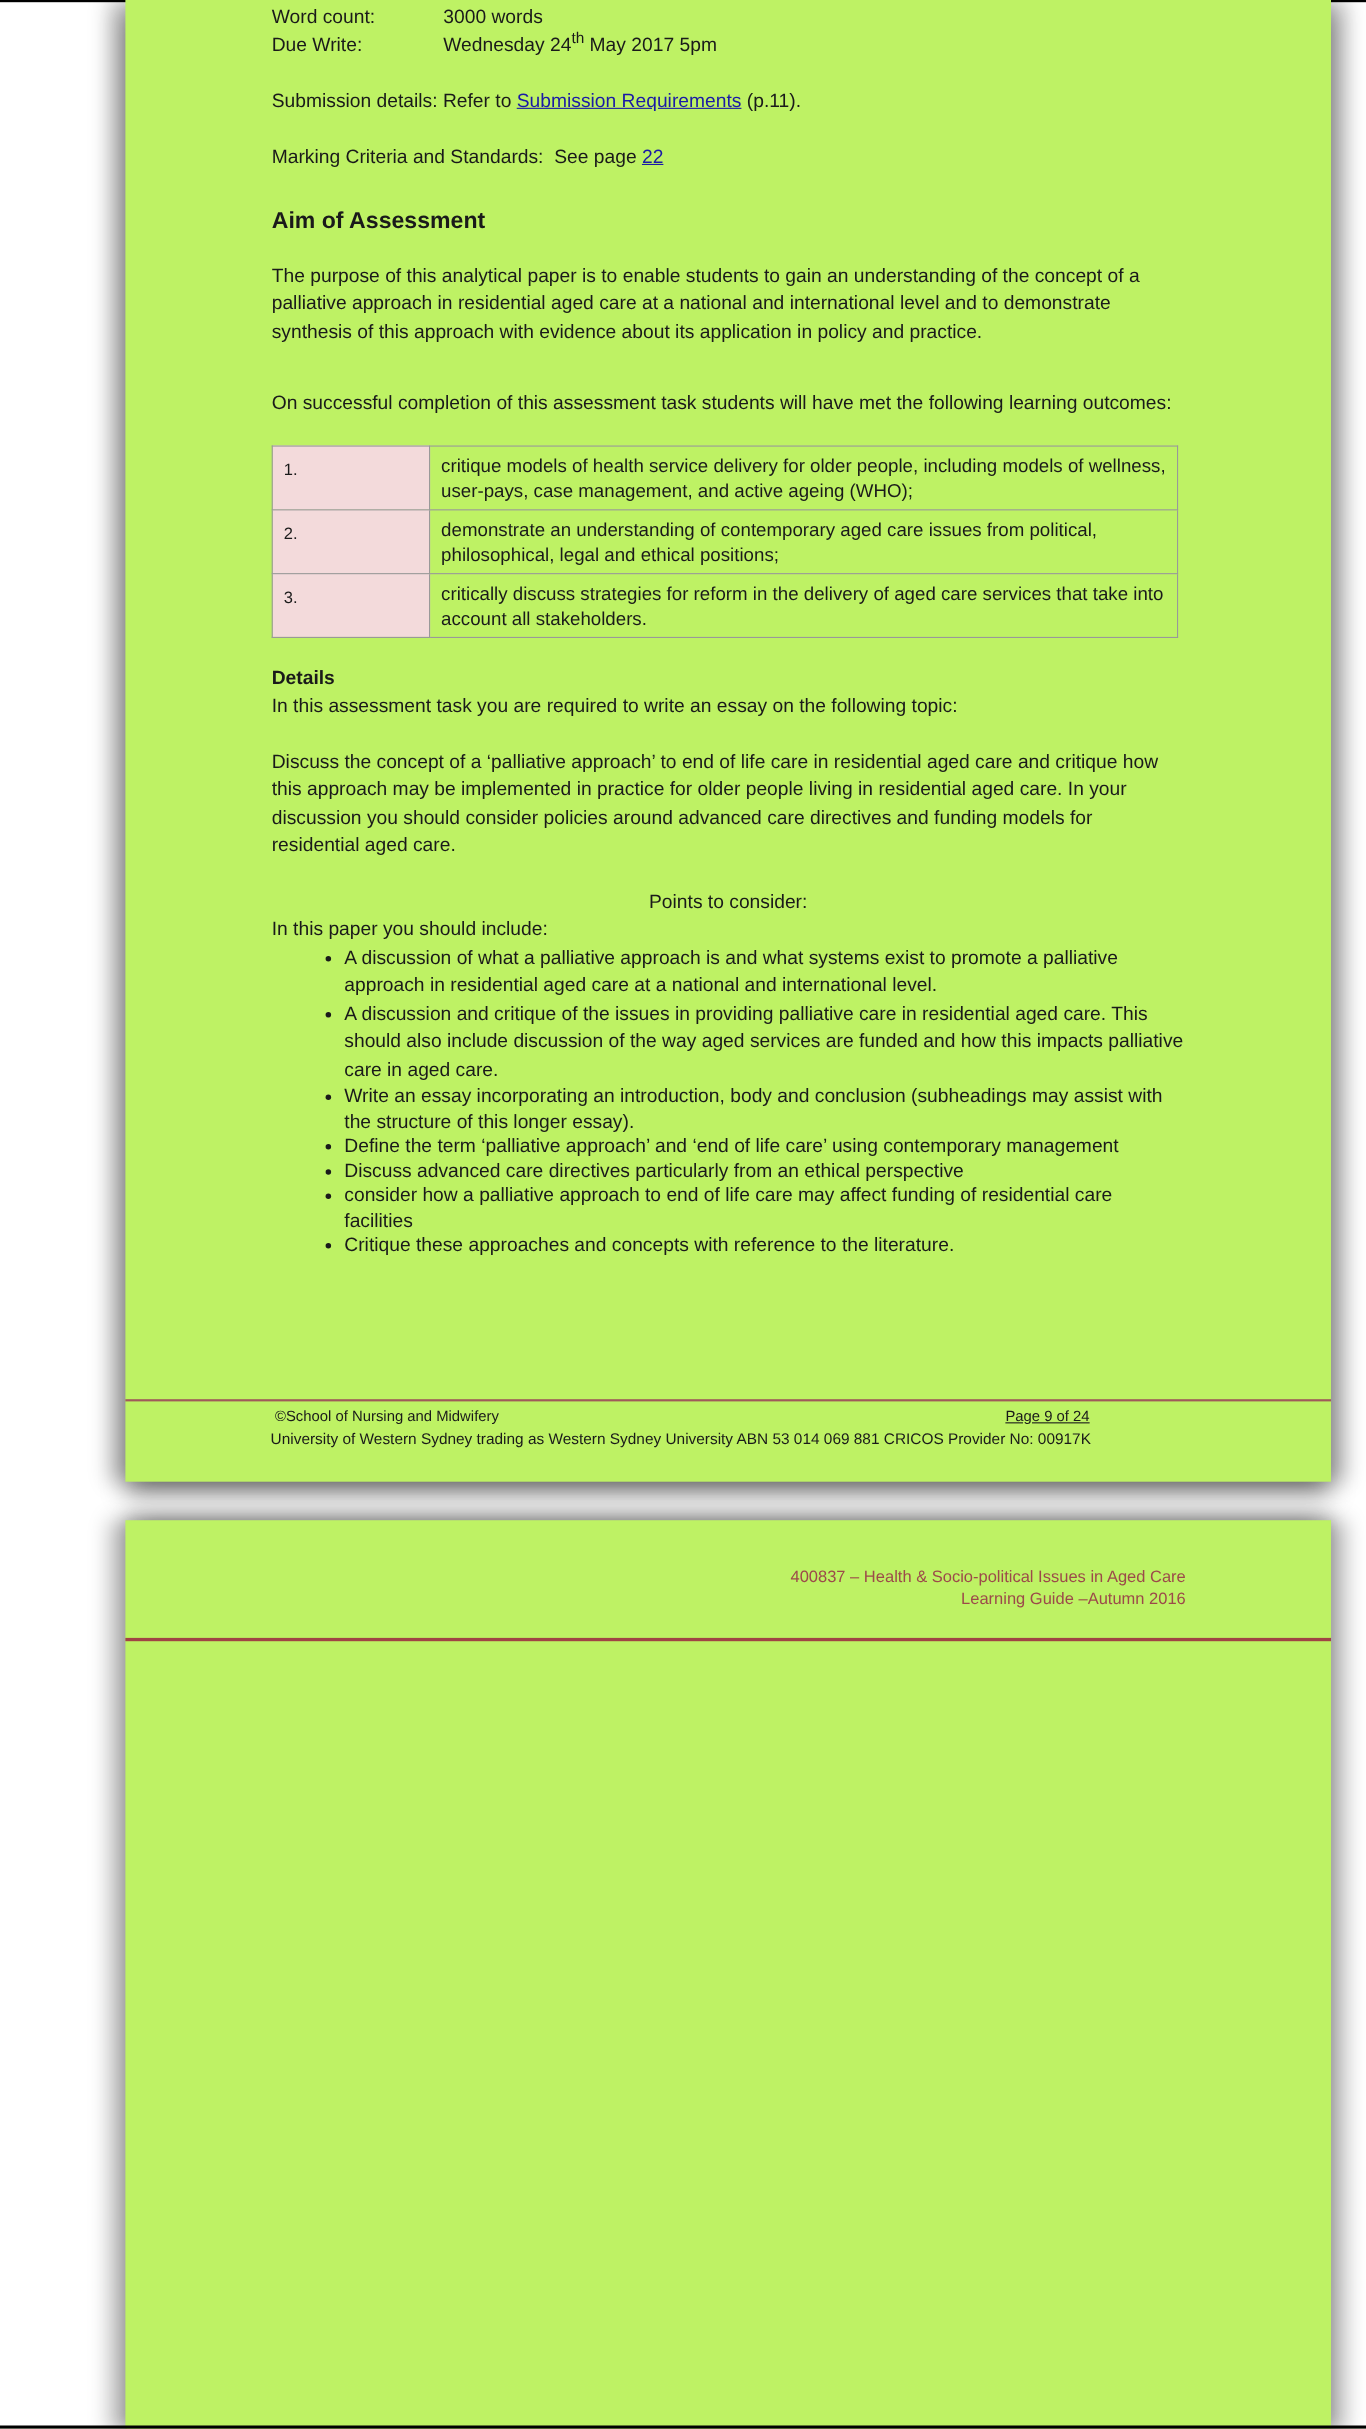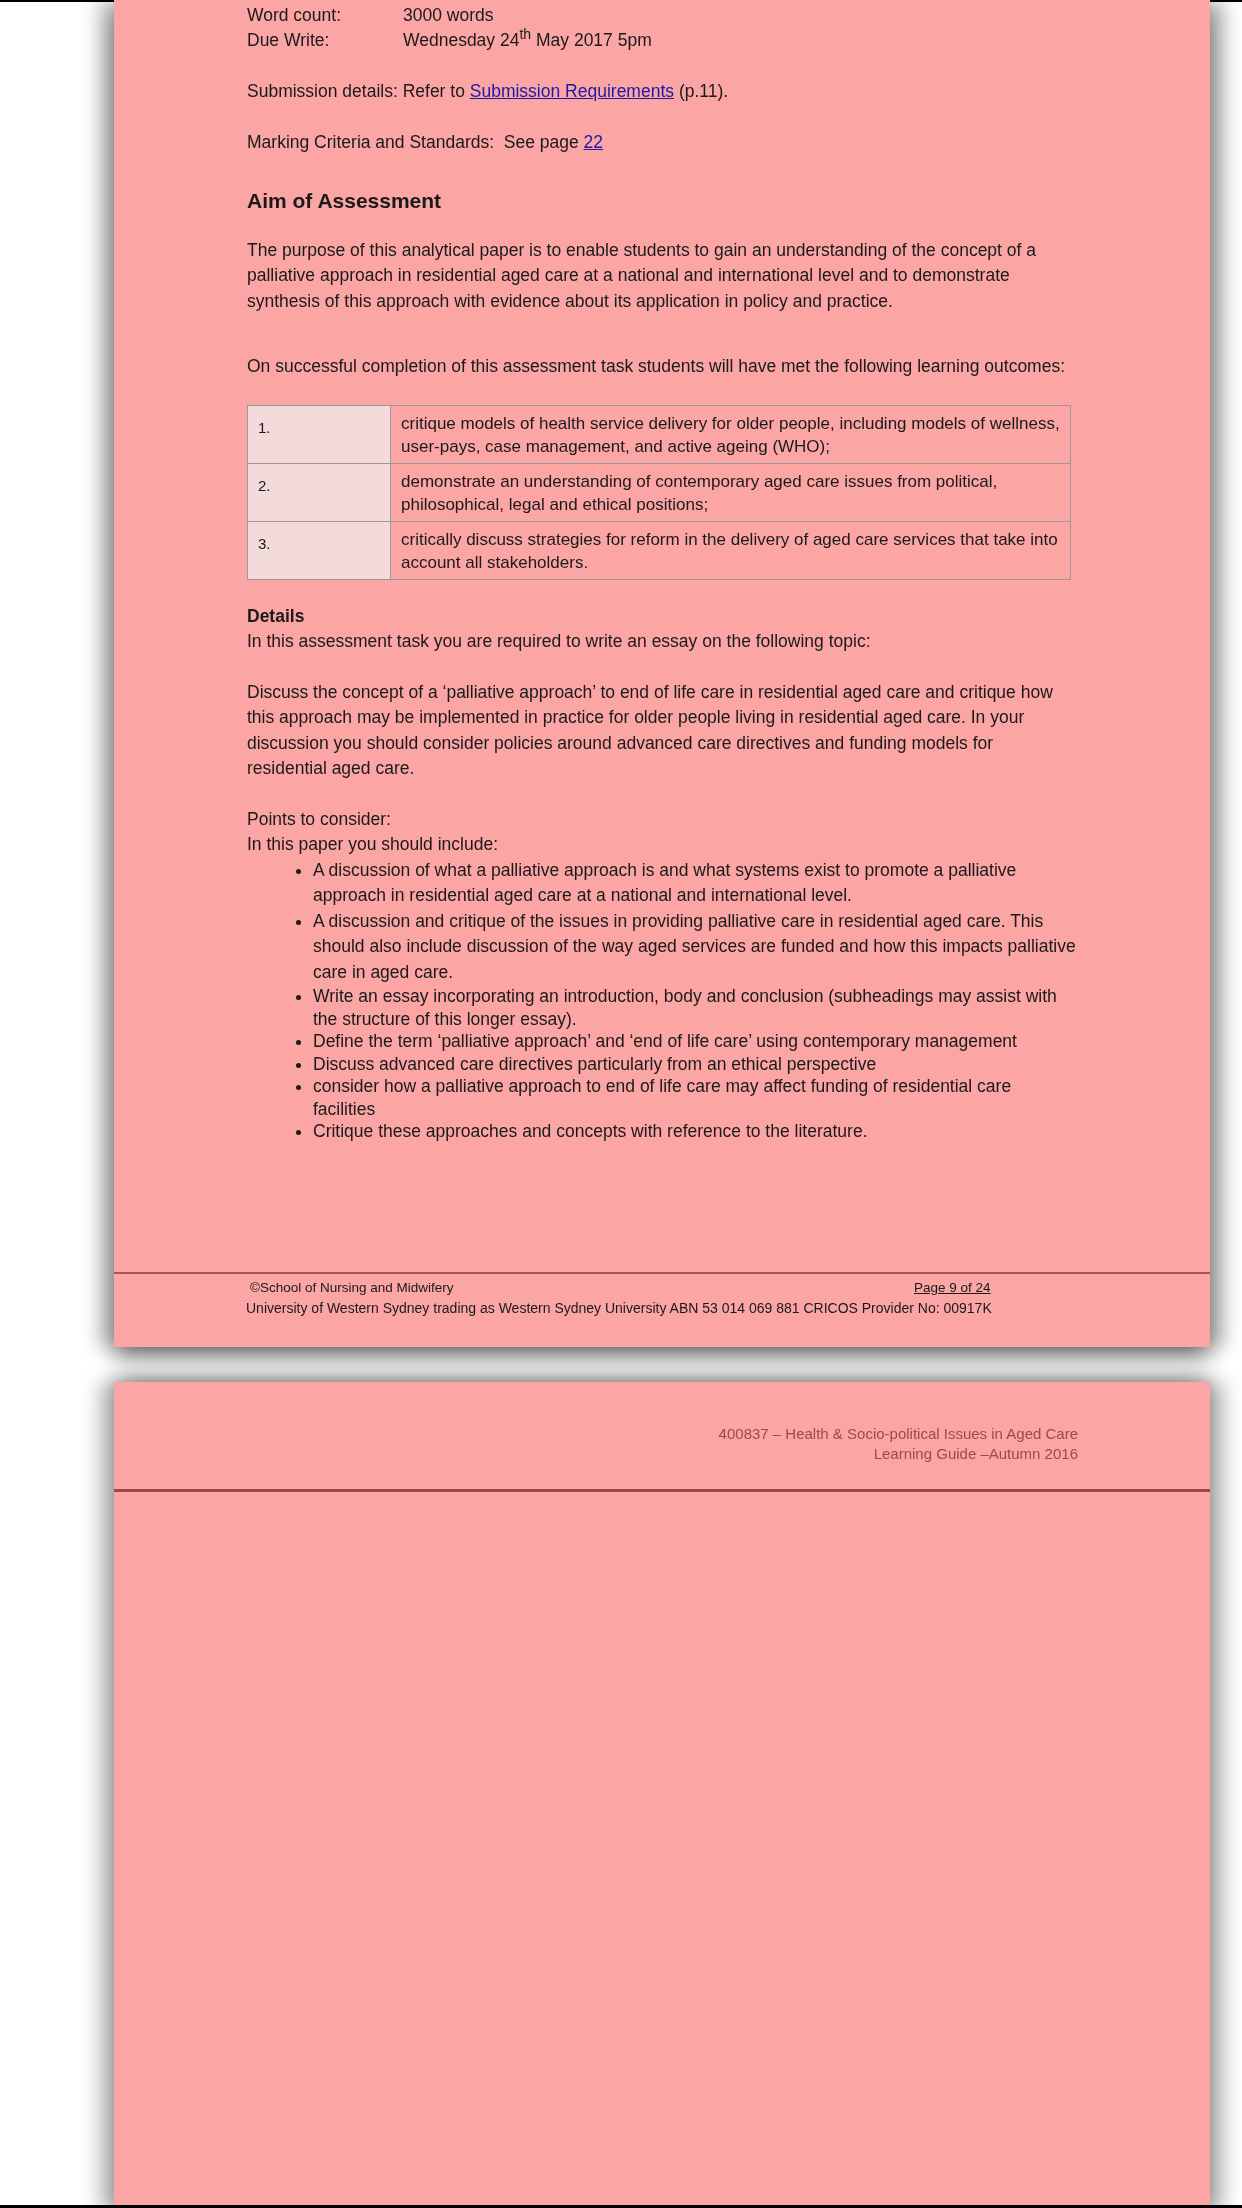--- a/index.html
+++ b/index.html
@@ -5,21 +5,21 @@
   html, body { margin: 0; padding: 0; }
   body {
     width: 1242px; height: 2208px; position: relative; overflow: hidden;
     background: #ffffff;
     font-family: "Liberation Sans", sans-serif;
     color: #1a1a1a;
   }
   .top-border { position: absolute; left: 0; top: 0; width: 1242px; height: 2px; background: #000; }
   .bottom-border { position: absolute; left: 0; bottom: 0; width: 1242px; height: 3px; background: #000; }
   .page {
-    position: absolute; left: 114px; width: 1096px; background: #fca5a5;
+    position: absolute; left: 114px; width: 1096px; background: #bef264;
     box-shadow: -14px 0 18px rgba(0,0,0,0.28), 14px 0 18px rgba(0,0,0,0.28), 0 14px 20px rgba(0,0,0,0.35);
   }
   .page1 { top: 0; height: 1347px; }
   .page2 { top: 1382px; height: 830px; box-shadow: -14px 0 18px rgba(0,0,0,0.28), 14px 0 18px rgba(0,0,0,0.28), 0 -6px 14px rgba(0,0,0,0.2); }
   .content { position: absolute; left: 133px; width: 830px; font-size: 17.5px; line-height: 25.5px; }
   .field-row { display: flex; height: 25px; }
   .field-label { width: 156px; }
   sup { font-size: 14px; line-height: 0; vertical-align: super; }
   a.link { color: #1a1aa6; text-decoration: underline; }
   h2 { font-size: 21px; font-weight: bold; margin: 0; }
@@ -76,21 +76,21 @@
         <td>critically discuss strategies for reform in the delivery of aged care services that take into account all stakeholders.</td>
       </tr>
     </tbody>
       </table>
 
     <p style="margin-top:24px; font-weight:bold;">Details</p>
     <p>In this assessment task you are required to write an essay on the following topic:</p>
 
     <p style="margin-top:25px;">Discuss the concept of a ‘palliative approach’ to end of life care in residential aged care and critique how this approach may be implemented in practice for older people living in residential aged care. In your discussion you should consider policies around advanced care directives and funding models for residential aged care.</p>
 
-    <p style="margin-top:25px;">Points to consider:</p>
+    <p style="margin-top:25px;text-align:center;">Points to consider:</p>
     <p>In this paper you should include:</p>
     <ul>
       <li>A discussion of what a palliative approach is and what systems exist to promote a palliative approach in residential aged care at a national and international level.</li>
       <li>A discussion and critique of the issues in providing palliative care in residential aged care. This should also include discussion of the way aged services are funded and how this impacts palliative care in aged care.</li>
     </ul>
 
     <ul style="line-height:22.5px;">
       <li>Write an essay incorporating an introduction, body and conclusion (subheadings may assist with the structure of this longer essay).</li>
       <li>Define the term ‘palliative approach’ and ‘end of life care’ using contemporary management</li>
       <li>Discuss advanced care directives particularly from an ethical perspective</li>

